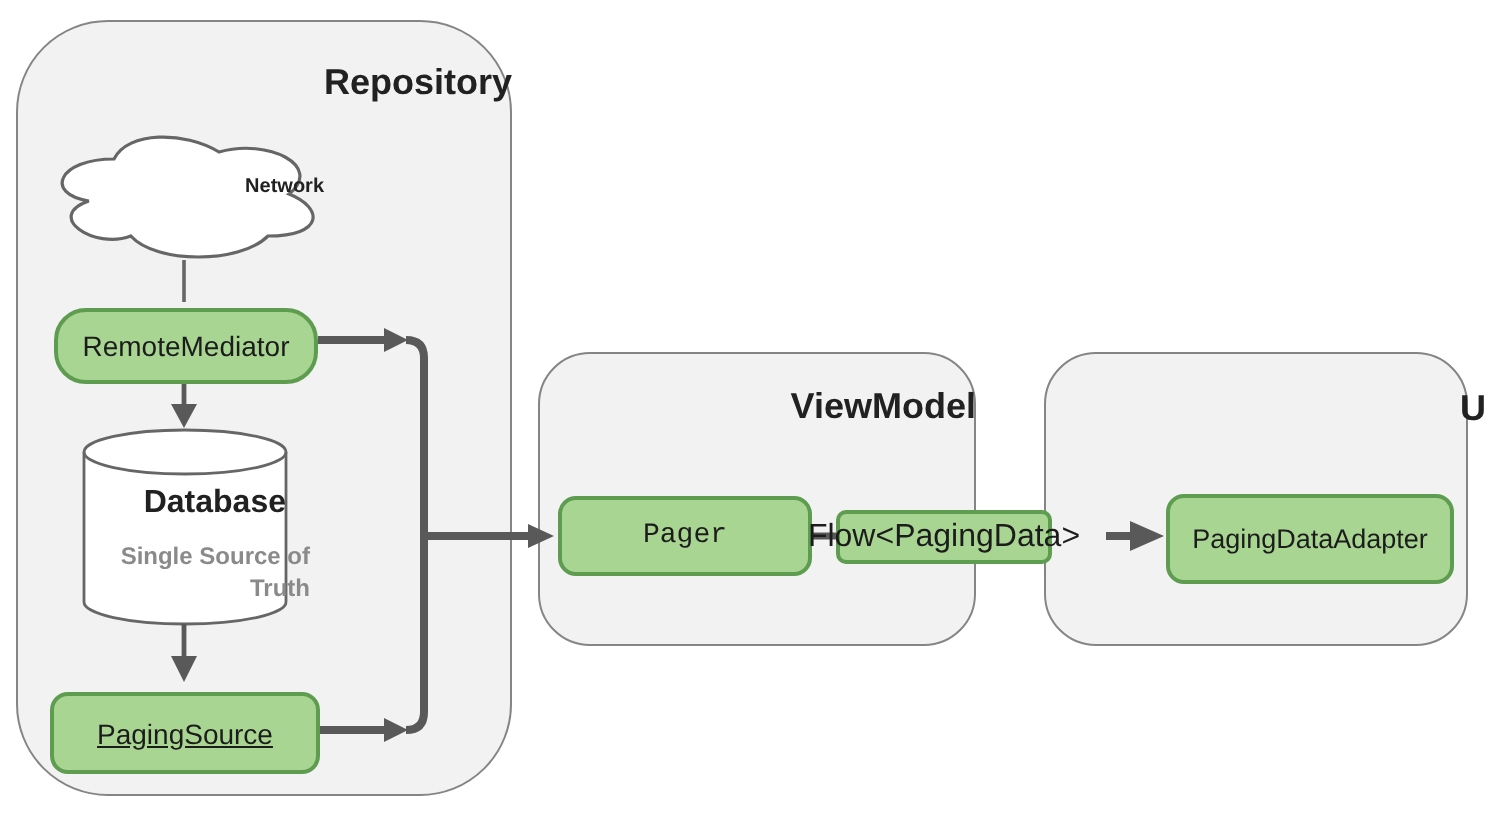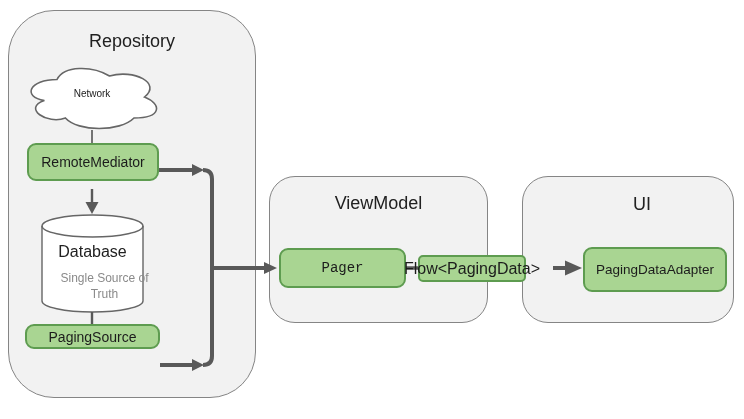--- a/index.html
+++ b/index.html
@@ -38,31 +38,32 @@
     border: 2px solid #5e9c50;
     border-radius: 9px;
     box-sizing: border-box;
     display: flex;
     align-items: center;
     justify-content: center;
     font-size: 14px;
     color: #1c1c1c;
     z-index: 3;
   }
-  .node.remote  { left: 27px;  top: 143px; width: 132px; height: 38px; }
-  .node.psrc    { left: 25px;  top: 324px; width: 135px; height: 25px; }
+  .node.remote  { left: 27px;  top: 154px; width: 132px; height: 38px; border-radius: 16px; }
+  .node.psrc    { left: 25px;  top: 346px; width: 135px; height: 41px; text-decoration: underline; }
   .node.pager   { left: 279px; top: 248px; width: 127px; height: 40px; font-family: Liberation Mono, monospace; }
   .node.flow    { left: 418px; top: 255px; width: 108px; height: 27px; border-radius: 5px; font-size: 16px; }
   .node.pda     { left: 583px; top: 247px; width: 144px; height: 45px; font-size: 13.5px; }
 
   .label {
     position: absolute;
-    text-align: center;
+    text-align: right;
     color: #212121;
     z-index: 4;
+    font-weight: bold;
   }
   .label.title { font-size: 18px; }
   .label.repo-title { left: 8px;   top: 31px;  width: 248px; }
   .label.vm-title   { left: 269px; top: 193px; width: 219px; }
   .label.ui-title   { left: 512px; top: 194px; width: 212px; margin-left: 24px; }
   .label.network    { left: 22px;  top: 88px;  width: 140px; font-size: 10px; }
   .label.database   { left: 42px;  top: 243px; width: 101px; font-size: 16px; }
   .label.sublabel   { left: 54px;  top: 270px; width: 101px; font-size: 12px;
                       color: #8a8a8a; line-height: 1.35; }
 </style>

